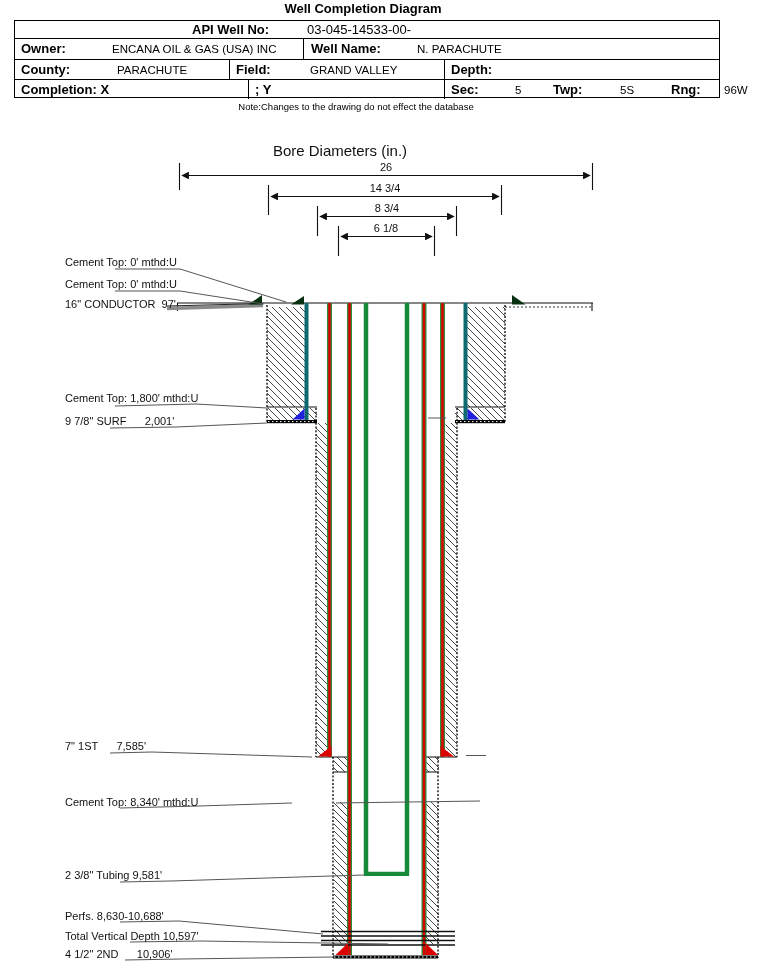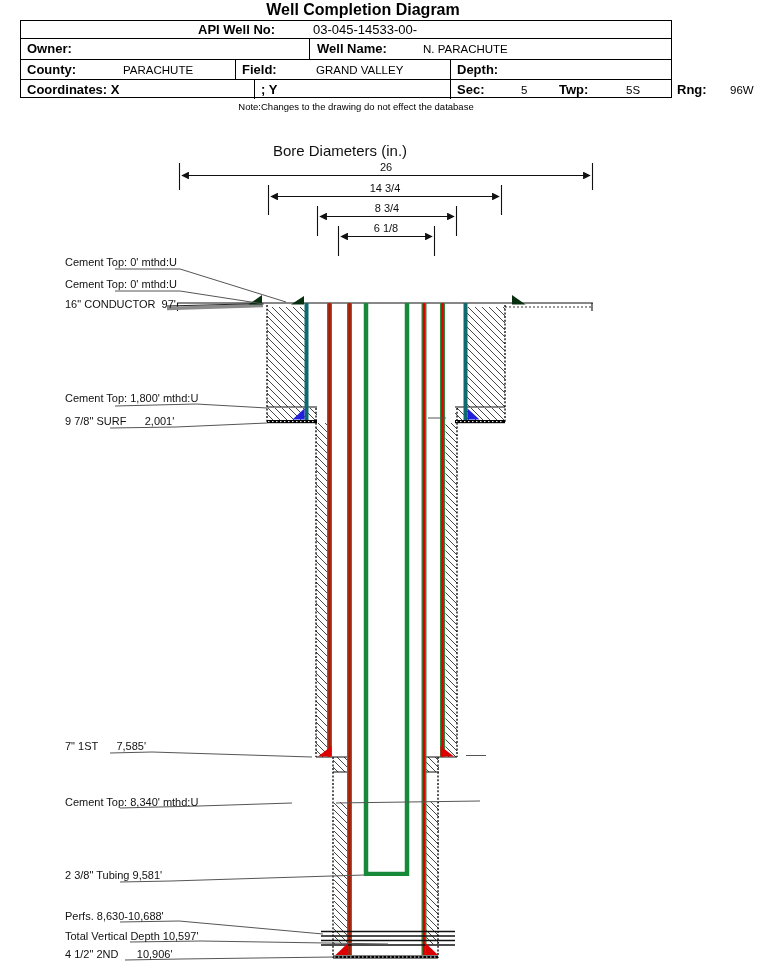--- a/index.html
+++ b/index.html
@@ -1,20 +1,20 @@
 <!DOCTYPE html>
 <html><head>
 <meta charset="utf-8">
 <style>
   html,body{margin:0;padding:0;}
   body{width:759px;height:962px;background:#fff;position:relative;
        font-family:"Liberation Sans",sans-serif;color:#000;overflow:hidden;}
   .page-title{position:absolute;top:1px;left:0;width:726px;text-align:center;
-       font-size:16px;font-weight:bold;}
-  .tbl{position:absolute;left:20px;top:20px;width:652px;height:78px;border:1.5px solid #000;box-sizing:border-box;}
+       font-size:13px;font-weight:bold;}
+  .tbl{position:absolute;left:14px;top:20px;width:706px;height:78px;border:1.5px solid #000;box-sizing:border-box;}
   .row{position:absolute;left:0;width:100%;}
   .row span{position:absolute;white-space:pre;}
   .r1{top:0;height:17px;}
   .r2{top:17px;height:21px;border-top:1px solid #000;text-align:center;}
   .r3{top:38px;height:20px;border-top:1px solid #000;text-align:center;}
   .r4{top:58px;height:19px;border-top:1px solid #000;}
   .b{font-weight:bold;font-size:13px;line-height:17px;}
   .v{font-size:11.5px;line-height:17px;}
   .r2 .b,.r3 .b,.r4 .b{line-height:20px;}
   .r2 .v,.r3 .v,.r4 .v{line-height:20px;}
@@ -36,36 +36,37 @@
 
 <div class="page-title">Well Completion Diagram</div>
 
 <div class="tbl">
   <div class="row r1">
     <span class="b" style="left:177px">API Well No:</span>
     <span class="v" style="left:292px;font-size:13px">03-045-14533-00-</span>
   </div>
   <div class="row r2">
     <span class="b" style="left:6px">Owner:</span>
+    <span class="v" style="left:97px">ENCANA OIL &amp; GAS (USA) INC</span>
     <span class="dv" style="left:288px"></span>
     <span class="b" style="left:296px">Well Name:</span>
     <span class="v" style="left:402px">N. PARACHUTE</span>
   </div>
   <div class="row r3">
     <span class="b" style="left:6px">County:</span>
     <span class="v" style="left:102px">PARACHUTE</span>
     <span class="dv" style="left:214px"></span>
     <span class="b" style="left:221px">Field:</span>
     <span class="v" style="left:295px">GRAND VALLEY</span>
     <span class="dv" style="left:429px"></span>
     <span class="b" style="left:436px">Depth:</span>
     <span class="v" style="left:490px"></span>
   </div>
   <div class="row r4">
-    <span class="b" style="left:6px">Coordinates: X</span>
+    <span class="b" style="left:6px">Completion: X</span>
     <span class="dv" style="left:233px"></span>
     <span class="b" style="left:240px">; Y</span>
     <span class="dv" style="left:429px"></span>
     <span class="b" style="left:436px">Sec:</span>
     <span class="v" style="left:500px">5</span>
     <span class="b" style="left:538px">Twp:</span>
     <span class="v" style="left:605px">5S</span>
     <span class="b" style="left:656px">Rng:</span>
     <span class="v" style="left:709px">96W</span>
   </div>

